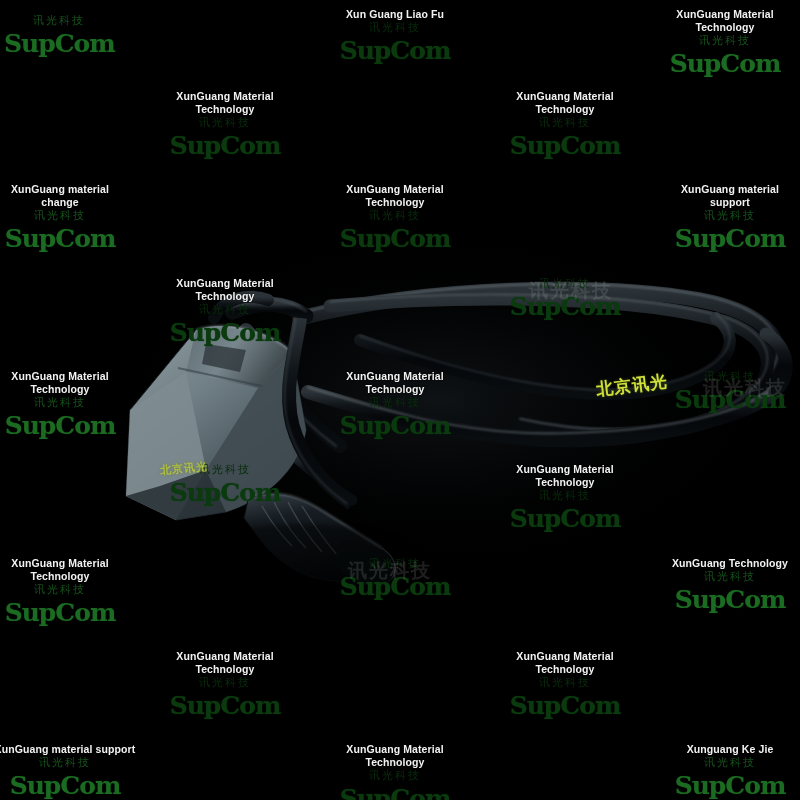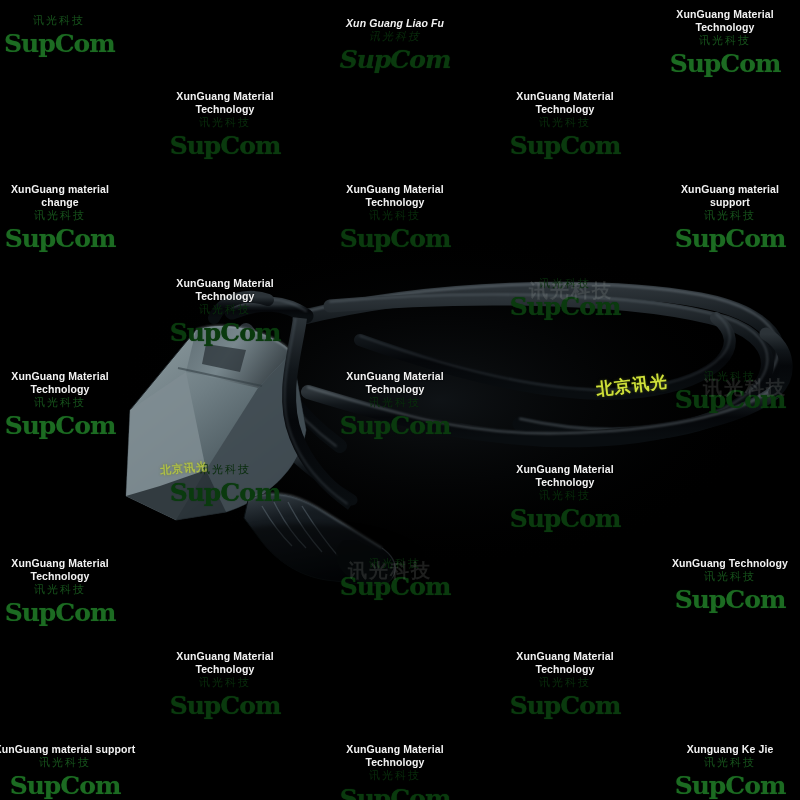--- a/index.html
+++ b/index.html
@@ -214,21 +214,21 @@
 
     <ellipse cx="300" cy="560" rx="120" ry="36" fill="#000" opacity=".45" filter="url(#soft2)"></ellipse>
   </svg>
 
   <div id="watermarks">
       <div class="wm bright" style="left: 4px; top: 14px; width: 110px;">
         <span class="wm-text"></span>
         <span class="wm-cjk">讯光科技</span>
         <span class="wm-logo">SupCom</span>
       </div>
-      <div class="wm dim" style="left: 320px; top: 17px; width: 150px; font-style: italic;">
+      <div class="wm dim" style="left: 320px; top: 8px; width: 150px;">
         <span class="wm-text">Xun Guang Liao Fu</span>
         <span class="wm-cjk">讯光科技</span>
         <span class="wm-logo">SupCom</span>
       </div>
       <div class="wm bright" style="left: 650px; top: 8px; width: 150px;">
         <span class="wm-text">XunGuang Material Technology</span>
         <span class="wm-cjk">讯光科技</span>
         <span class="wm-logo">SupCom</span>
       </div>
       <div class="wm dim" style="left: 150px; top: 90px; width: 150px;">

